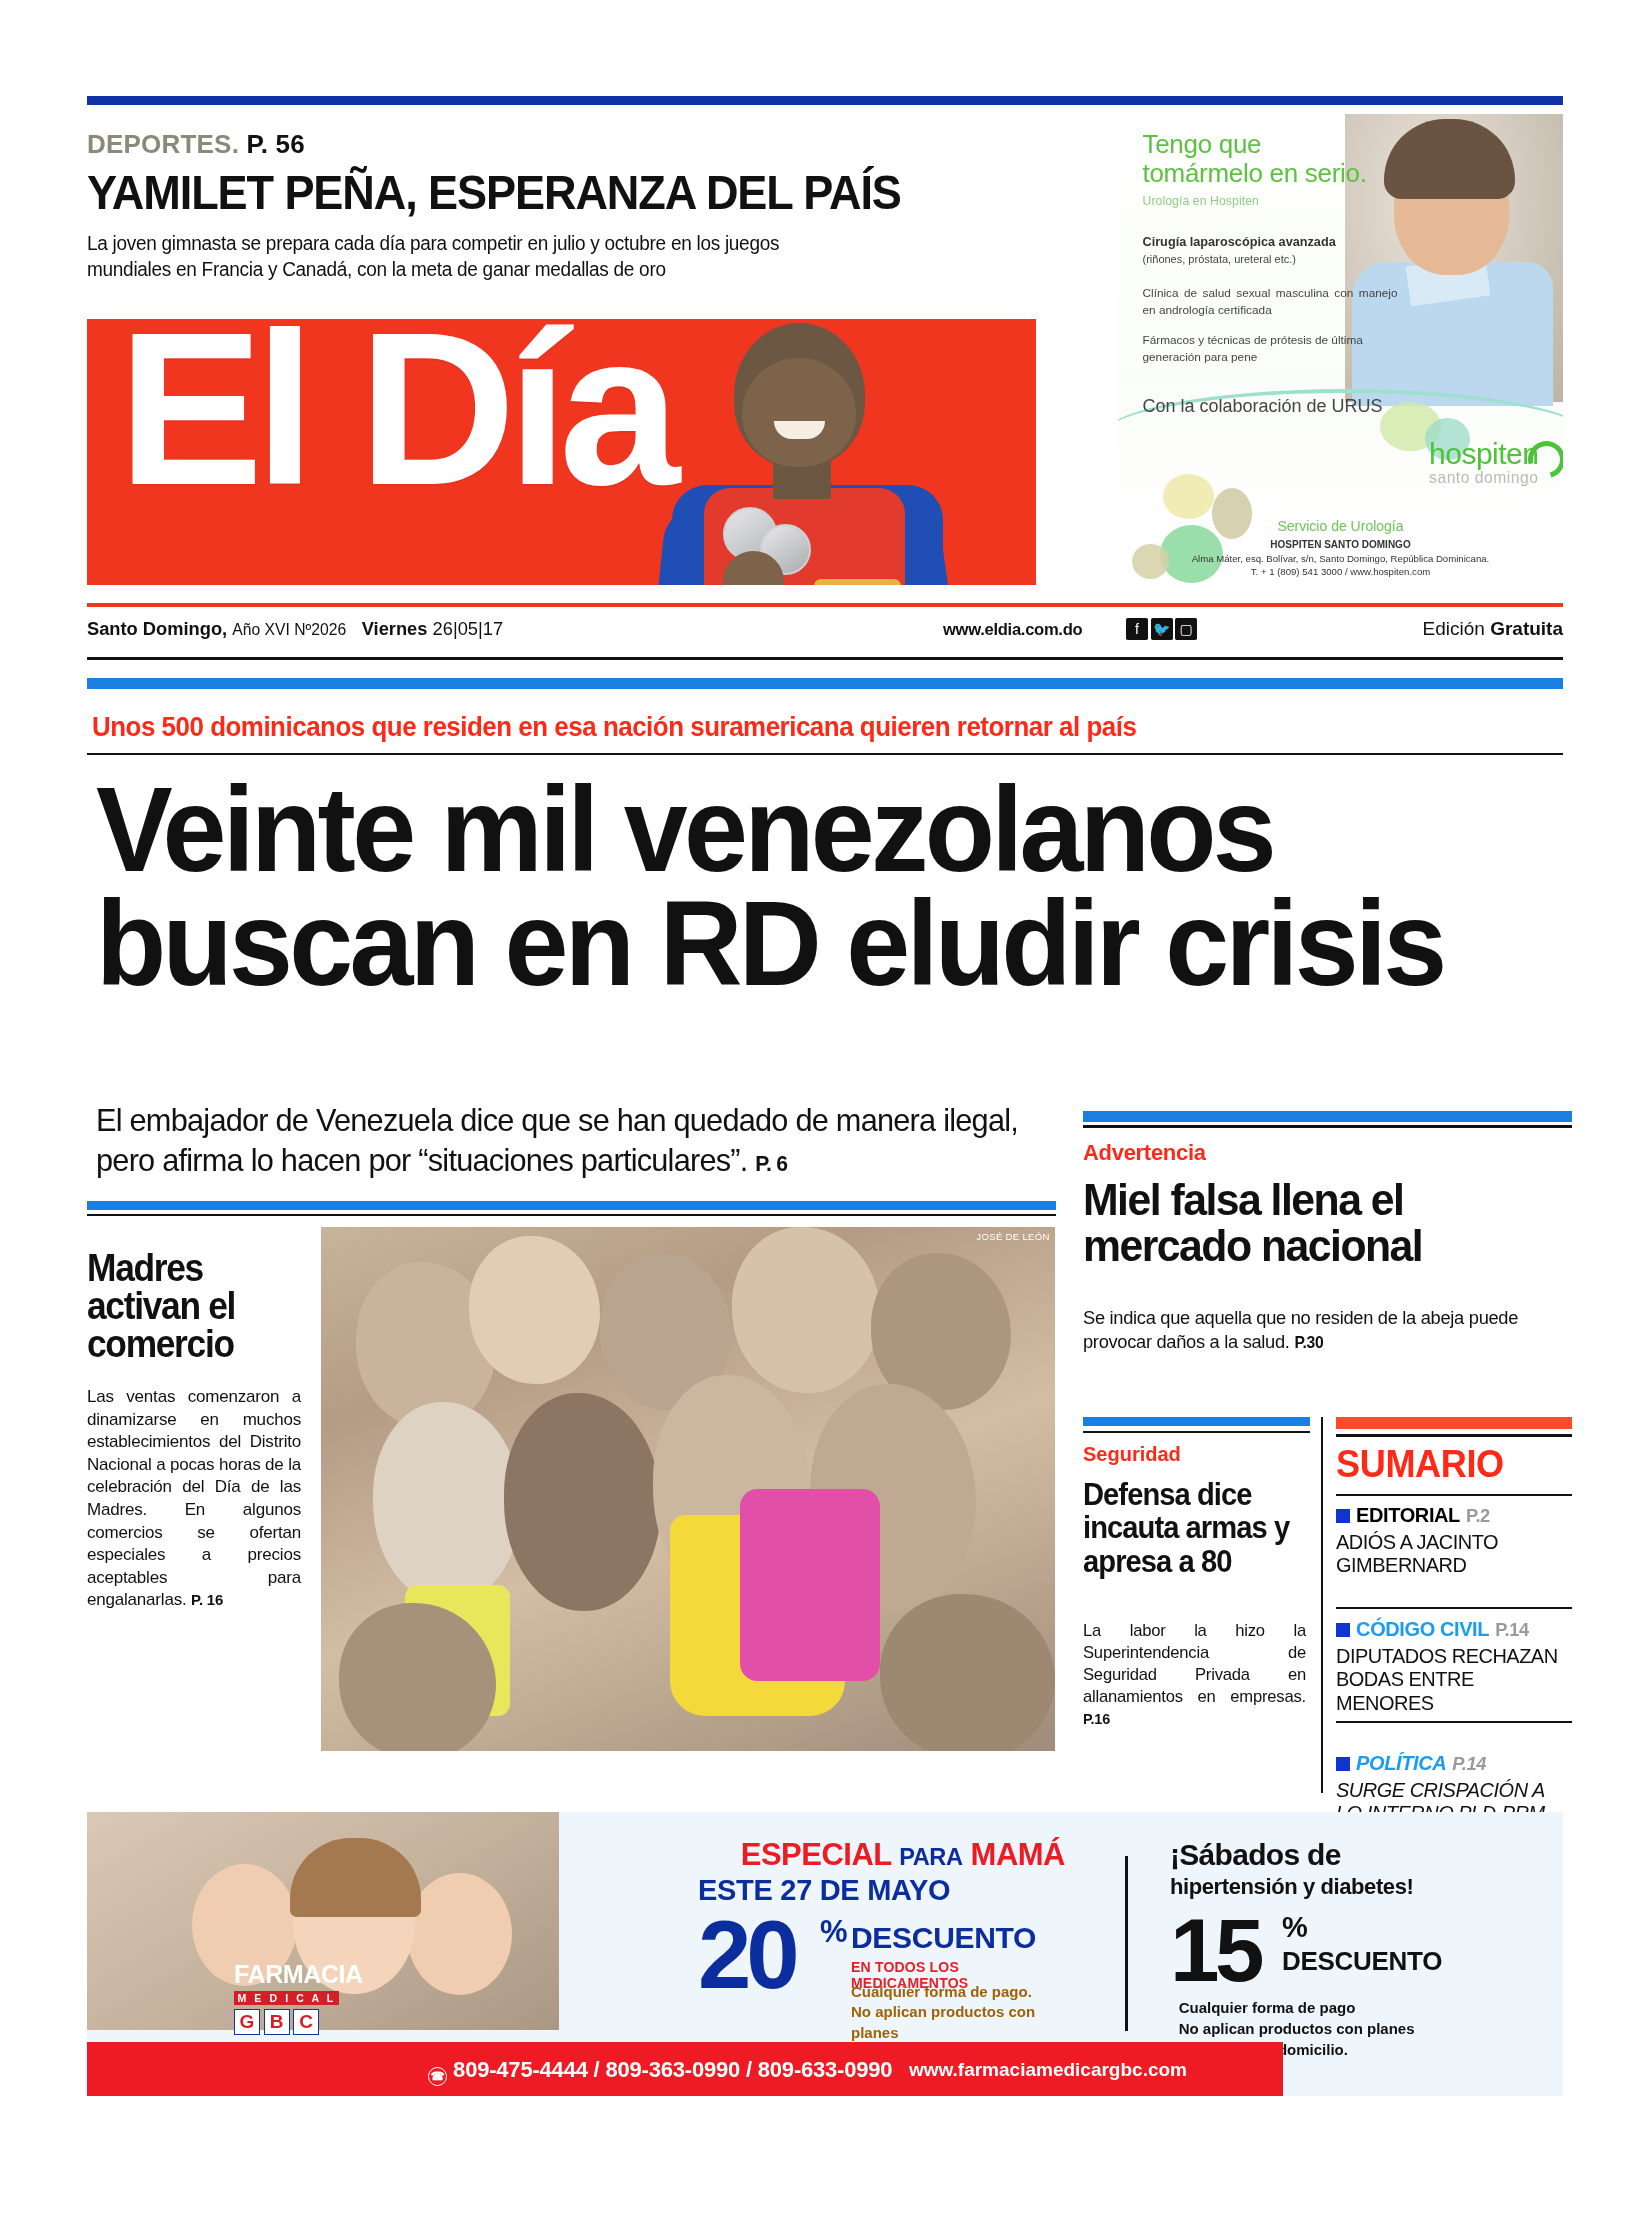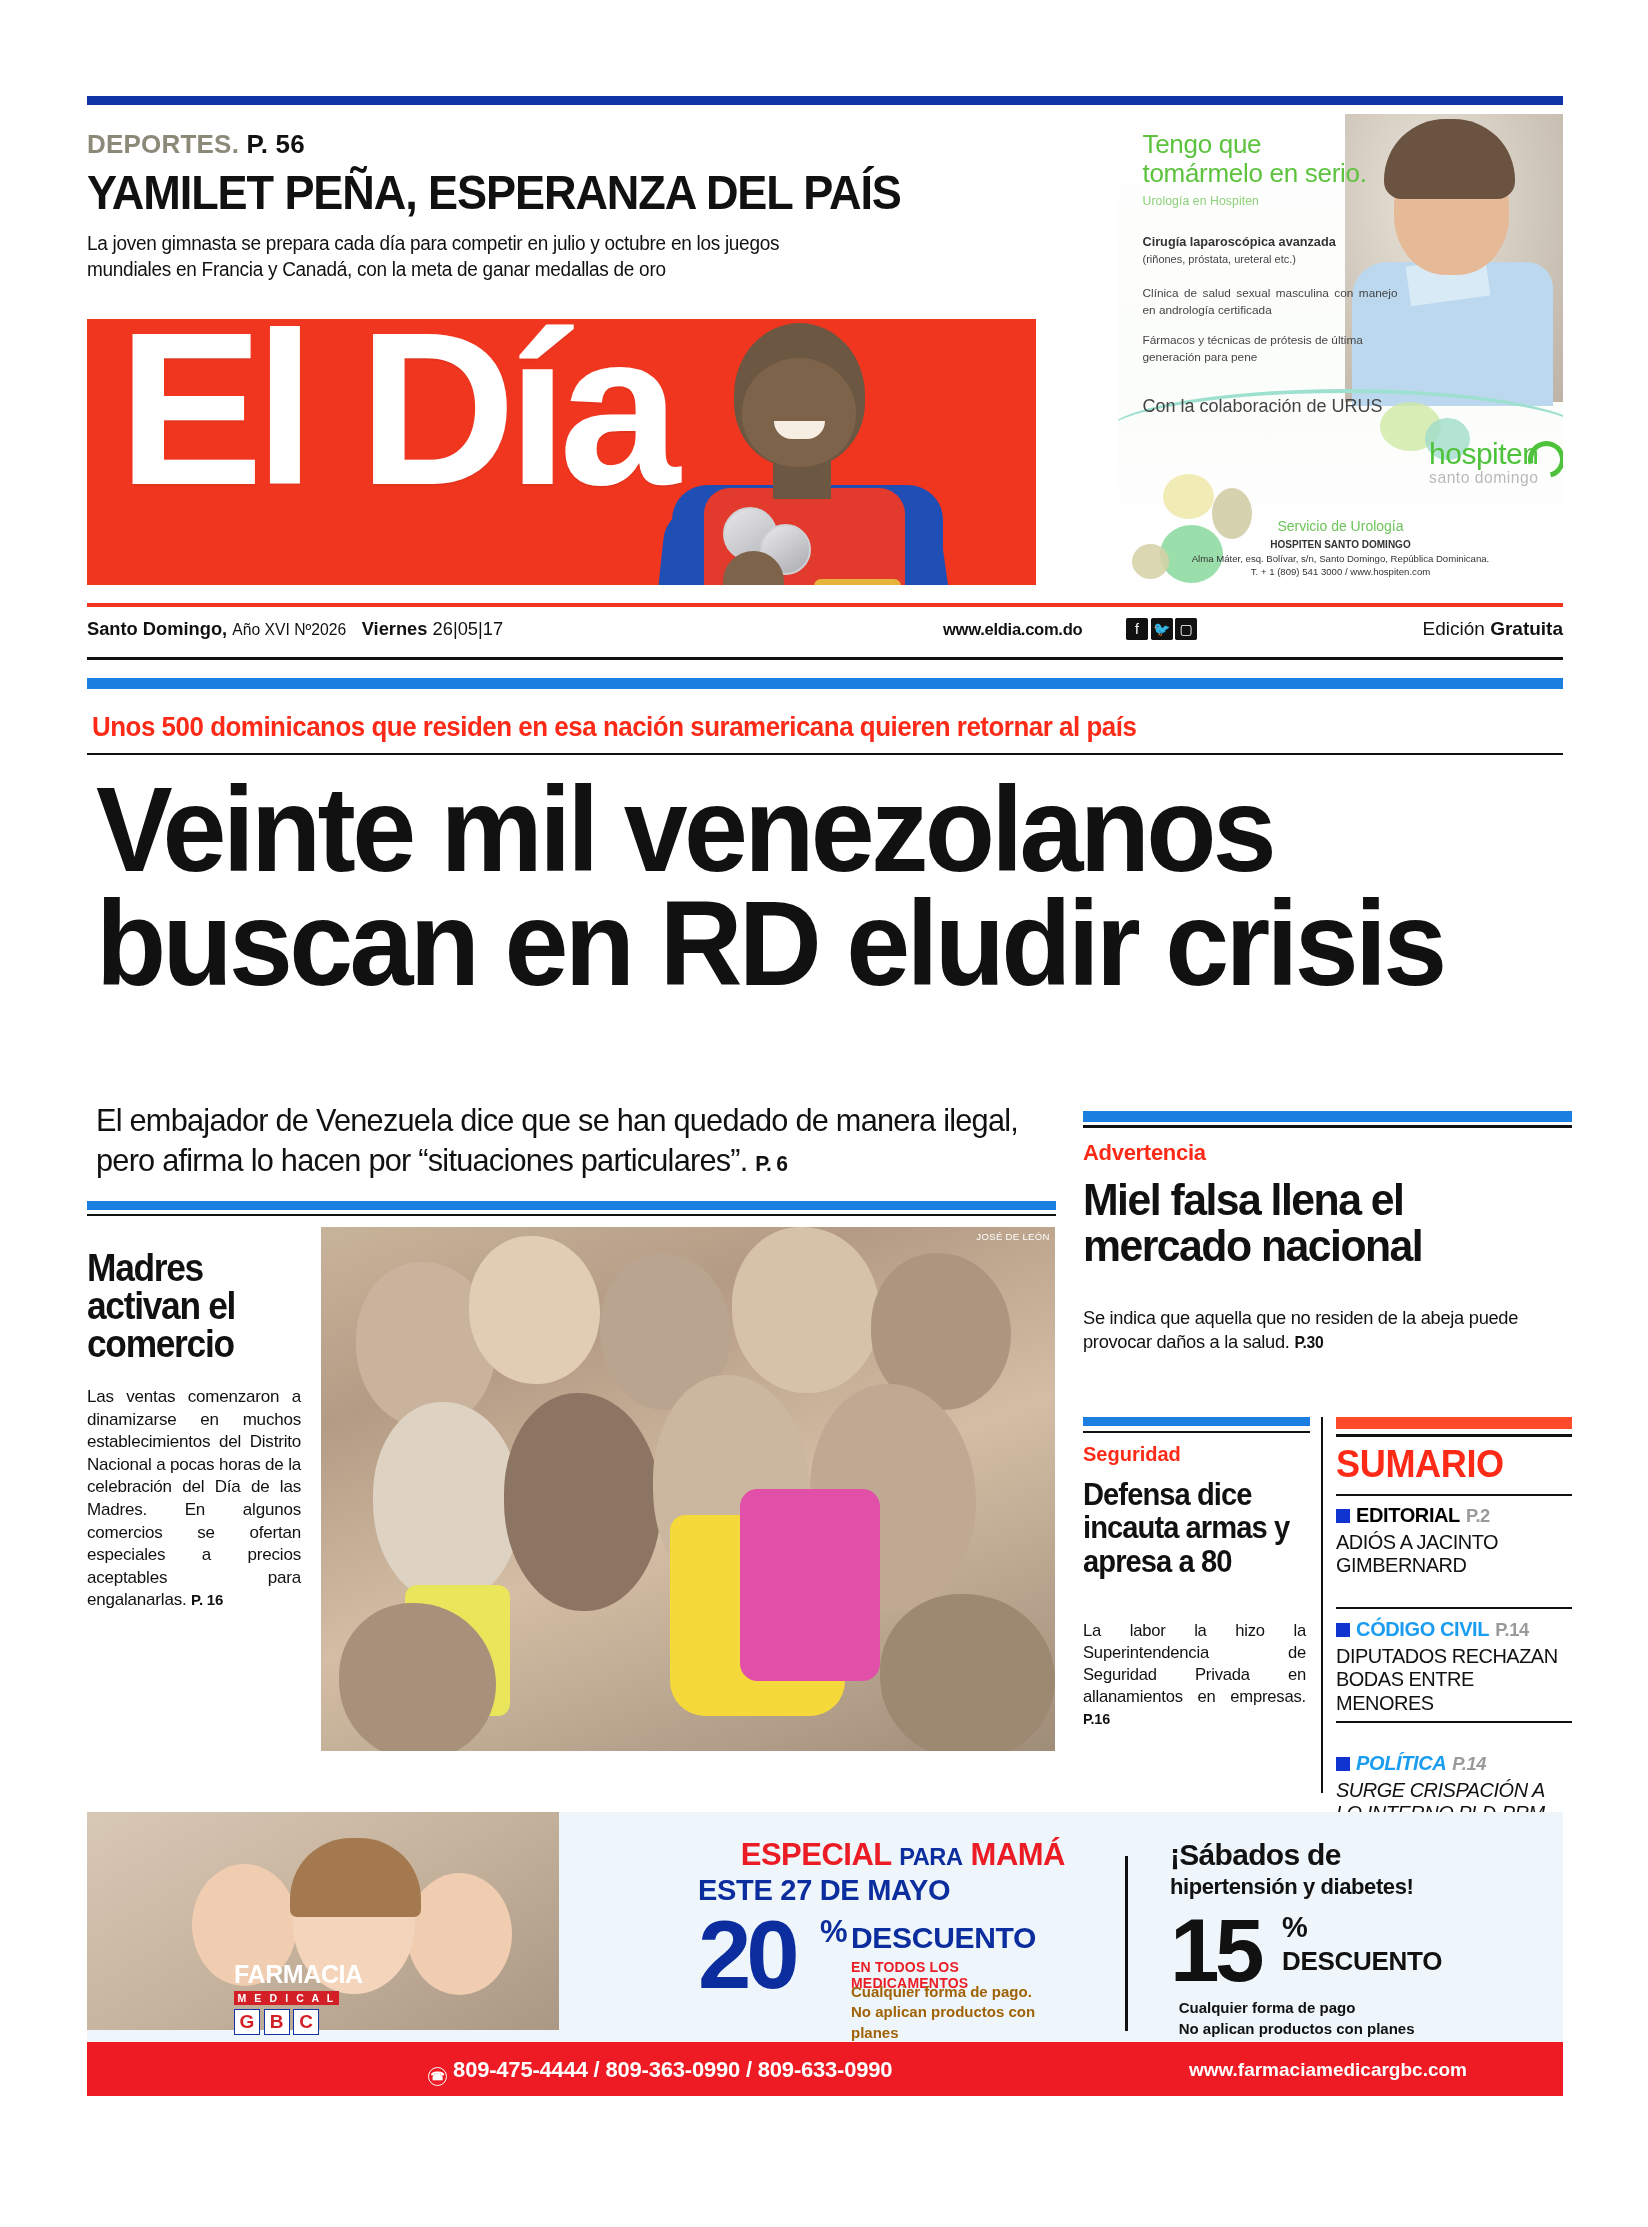--- a/index.html
+++ b/index.html
@@ -209,21 +209,21 @@
   .vsep { position:absolute; left:1038px; top:44px; width:2.6px; height:175px; background:#111; }
 
   .promo2 { position:absolute; left:1083px; top:26px; width:367px; }
   .p2-l1 { font-size:30px; font-weight:800; color:#111; letter-spacing:-0.7px; }
   .p2-l2 { font-size:22px; font-weight:800; color:#111; letter-spacing:-0.4px; margin-top:1.7px; }
   .p2-num{ position:absolute; left:0; top:68px; font-size:89px; font-weight:800; color:#111; line-height:1; letter-spacing:-4.4px; }
   .p2-pct{ position:absolute; left:112px; top:73px; font-size:29px; font-weight:800; color:#111; }
   .p2-desc{position:absolute; left:112px; top:108px; font-size:26px; font-weight:800; color:#111; letter-spacing:-0.3px; }
   .p2-fine{position:absolute; left:8.7px; top:159px; font-size:15px; line-height:1.4; color:#111; font-weight:700; }
 
-  .farm-foot { position:absolute; left:0; bottom:0; width:1476px; height:54px; background:#ee1b24;padding-left:48px; }
+  .farm-foot { position:absolute; left:0; bottom:0; width:1196px; height:54px; background:#ee1b24;padding-left:48px; }
   .ff-phones { position:absolute; left:341px; top:15px; font-size:22px; font-weight:800; color:#fff; letter-spacing:-0.2px; }
   .ff-web { position:absolute; right:96px; top:16.6px; font-size:19px; font-weight:700; color:#fff; }
   .wa { display:inline-block; width:19px; height:19px; border-radius:50%; border:1.7px solid #fff; font-size:11.4px; text-align:center; line-height:17.5px; margin-right:6.1px; vertical-align:-2.6px; }
 </style>
 </head>
 <body>
 
 <div class="page">
 
   <div class="topband">

